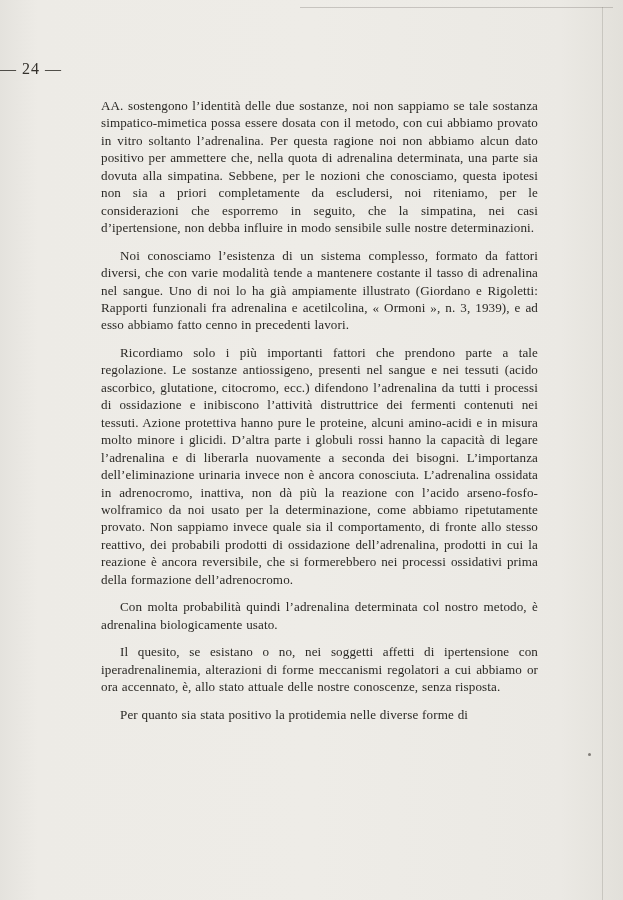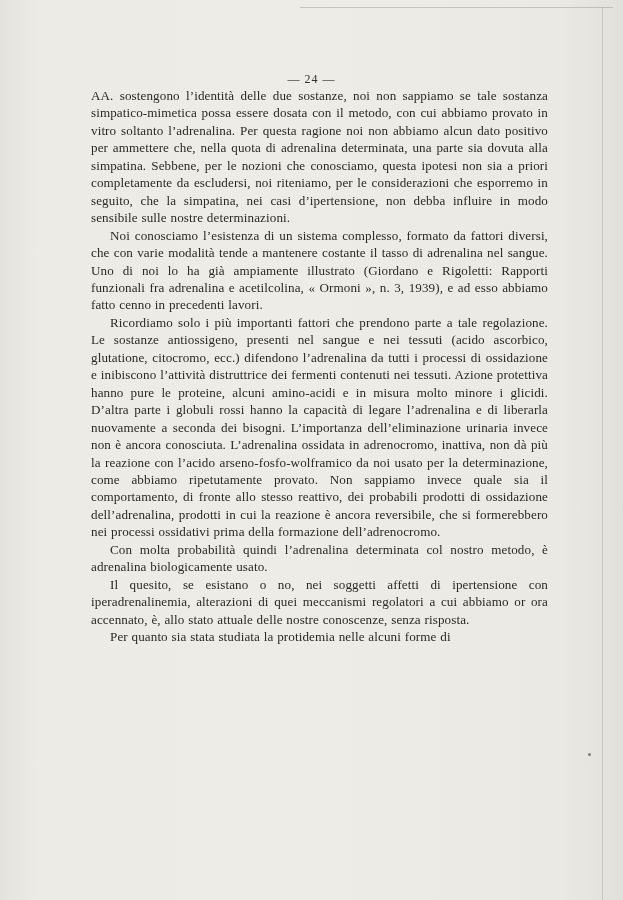--- a/index.html
+++ b/index.html
@@ -32,41 +32,40 @@
     content: "";
     position: absolute;
     top: 7px;
     bottom: 0;
     right: 20px;
     width: 1px;
     background: rgba(100, 95, 88, 0.22);
   }
   .page-number {
     position: absolute;
-    top: 72px;
+    top: 60px;
     left: 0;
     width: 100%;
-    text-align: center;
-    font-size: 12px;
+    font-size: 16px;
     letter-spacing: 1px;
     color: #34312c;
   }
   .text-block {
     position: absolute;
     top: 87px;
     left: 91px;
     width: 457px;
     font-size: 13.1px;
     line-height: 17.45px;
     text-align: justify;
     letter-spacing: 0.1px;
     word-spacing: 0.4px;
   }
   .text-block p {
-    margin: 0;
+    margin: 10px;
     padding: 0;
   }
   .text-block p.indent {
     text-indent: 19px;
   }
   .scan-speck {
     position: absolute;
     top: 753px;
     right: 32px;
     width: 3px;
@@ -80,19 +79,19 @@
 
 <div class="scan-page">
 
   <div class="page-number">— 24 —</div>
 
   <div class="text-block">
     <p>AA. sostengono l’identità delle due sostanze, noi non sappiamo se tale sostanza simpatico-mimetica possa essere dosata con il metodo, con cui abbiamo provato in vitro soltanto l’adrenalina. Per questa ragione noi non abbiamo alcun dato positivo per ammettere che, nella quota di adrenalina determinata, una parte sia dovuta alla simpatina. Sebbene, per le nozioni che conosciamo, questa ipotesi non sia a priori completamente da escludersi, noi riteniamo, per le considerazioni che esporremo in seguito, che la simpatina, nei casi d’ipertensione, non debba influire in modo sensibile sulle nostre determinazioni.</p>
     <p class="indent">Noi conosciamo l’esistenza di un sistema complesso, formato da fattori diversi, che con varie modalità tende a mantenere costante il tasso di adrenalina nel sangue. Uno di noi lo ha già ampiamente illustrato (Giordano e Rigoletti: Rapporti funzionali fra adrenalina e acetilcolina, « Ormoni », n. 3, 1939), e ad esso abbiamo fatto cenno in precedenti lavori.</p>
     <p class="indent">Ricordiamo solo i più importanti fattori che prendono parte a tale regolazione. Le sostanze antiossigeno, presenti nel sangue e nei tessuti (acido ascorbico, glutatione, citocromo, ecc.) difendono l’adrenalina da tutti i processi di ossidazione e inibiscono l’attività distruttrice dei fermenti contenuti nei tessuti. Azione protettiva hanno pure le proteine, alcuni amino-acidi e in misura molto minore i glicidi. D’altra parte i globuli rossi hanno la capacità di legare l’adrenalina e di liberarla nuovamente a seconda dei bisogni. L’importanza dell’eliminazione urinaria invece non è ancora conosciuta. L’adrenalina ossidata in adrenocromo, inattiva, non dà più la reazione con l’acido arseno-fosfo-wolframico da noi usato per la determinazione, come abbiamo ripetutamente provato. Non sappiamo invece quale sia il comportamento, di fronte allo stesso reattivo, dei probabili prodotti di ossidazione dell’adrenalina, prodotti in cui la reazione è ancora reversibile, che si formerebbero nei processi ossidativi prima della formazione dell’adrenocromo.</p>
     <p class="indent">Con molta probabilità quindi l’adrenalina determinata col nostro metodo, è adrenalina biologicamente usato.</p>
-    <p class="indent">Il quesito, se esistano o no, nei soggetti affetti di ipertensione con iperadrenalinemia, alterazioni di quei meccanismi regolatori a cui abbiamo or ora accennato, è, allo stato attuale delle nostre conoscenze, senza risposta.</p>
-    <p class="indent">Per quanto sia stata studiata la protidemia nelle alcuni forme di</p>
+    <p class="indent">Il quesito, se esistano o no, nei soggetti affetti di ipertensione con iperadrenalinemia, alterazioni di forme meccanismi regolatori a cui abbiamo or ora accennato, è, allo stato attuale delle nostre conoscenze, senza risposta.</p>
+    <p class="indent">Per quanto sia stata positivo la protidemia nelle diverse forme di</p>
   </div>
 
   <div class="scan-speck"></div>
 
 </div>
 
 </body></html>

